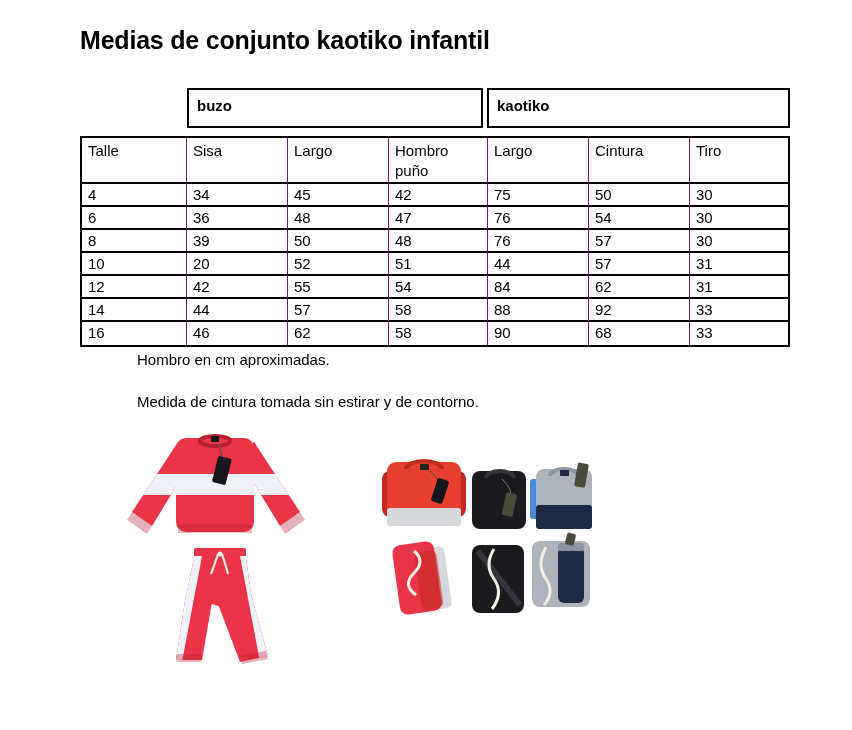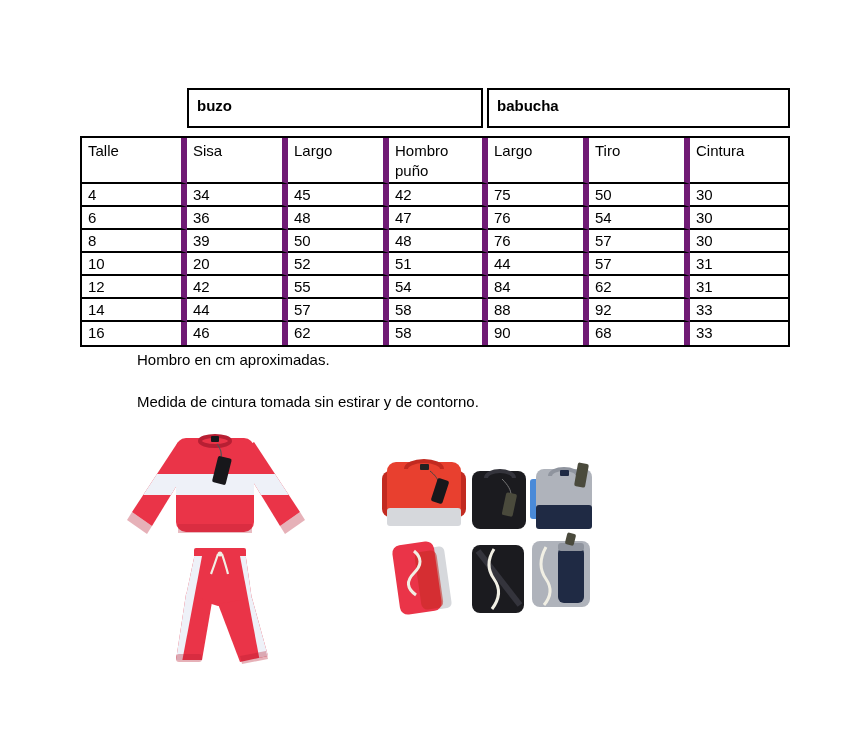--- a/index.html
+++ b/index.html
@@ -52,21 +52,21 @@
     top: 136px;
     width: 710px;
     display: grid;
     grid-template-columns: 105px 101px 101px 99px 101px 101px auto;
     grid-template-rows: 46px repeat(7, 23px);
     border: 2px solid #000;
     background: #fff;
     font-size: 15px;
   }
   .st-cell {
-    border-right: 6px solid #701a75;
+    border-right: 1px solid #701a75;
     border-bottom: 2px solid #000;
     padding: 0 4px 0 6px;
     line-height: 21px;
     overflow: hidden;
   }
   .st-head {
     padding: 3px 30px 0 6px;
     line-height: 20px;
   }
   .size-table > div:nth-child(7n) { border-right: none; }
@@ -85,36 +85,37 @@
   .photo { position: absolute; }
   .photo.tracksuit { left: 118px; top: 430px; width: 195px; height: 245px; }
   .photo.folded    { left: 380px; top: 455px; width: 218px; height: 168px; }
   .photo svg { display: block; width: 100%; height: 100%; }
 </style>
 </head>
 <body>
 
 <div class="page">
 
+  <h1 class="title">Medias de conjunto kaotiko infantil</h1>
 
   <div class="group-row">
     <div class="gspacer"></div>
     <div class="gbox buzo">buzo</div>
     <div class="ggap"></div>
-    <div class="gbox babucha">babucha</div>
+    <div class="gbox babucha">kaotiko</div>
   </div>
 
   <div class="size-table">
     <div class="st-cell st-head">Talle</div>
     <div class="st-cell st-head">Sisa</div>
     <div class="st-cell st-head">Largo</div>
     <div class="st-cell st-head">Hombro puño</div>
     <div class="st-cell st-head">Largo</div>
+    <div class="st-cell st-head">Cintura</div>
     <div class="st-cell st-head">Tiro</div>
-    <div class="st-cell st-head">Cintura</div>
 
     <div class="st-cell">4</div>
     <div class="st-cell">34</div>
     <div class="st-cell">45</div>
     <div class="st-cell">42</div>
     <div class="st-cell">75</div>
     <div class="st-cell">50</div>
     <div class="st-cell">30</div>
 
     <div class="st-cell">6</div>

